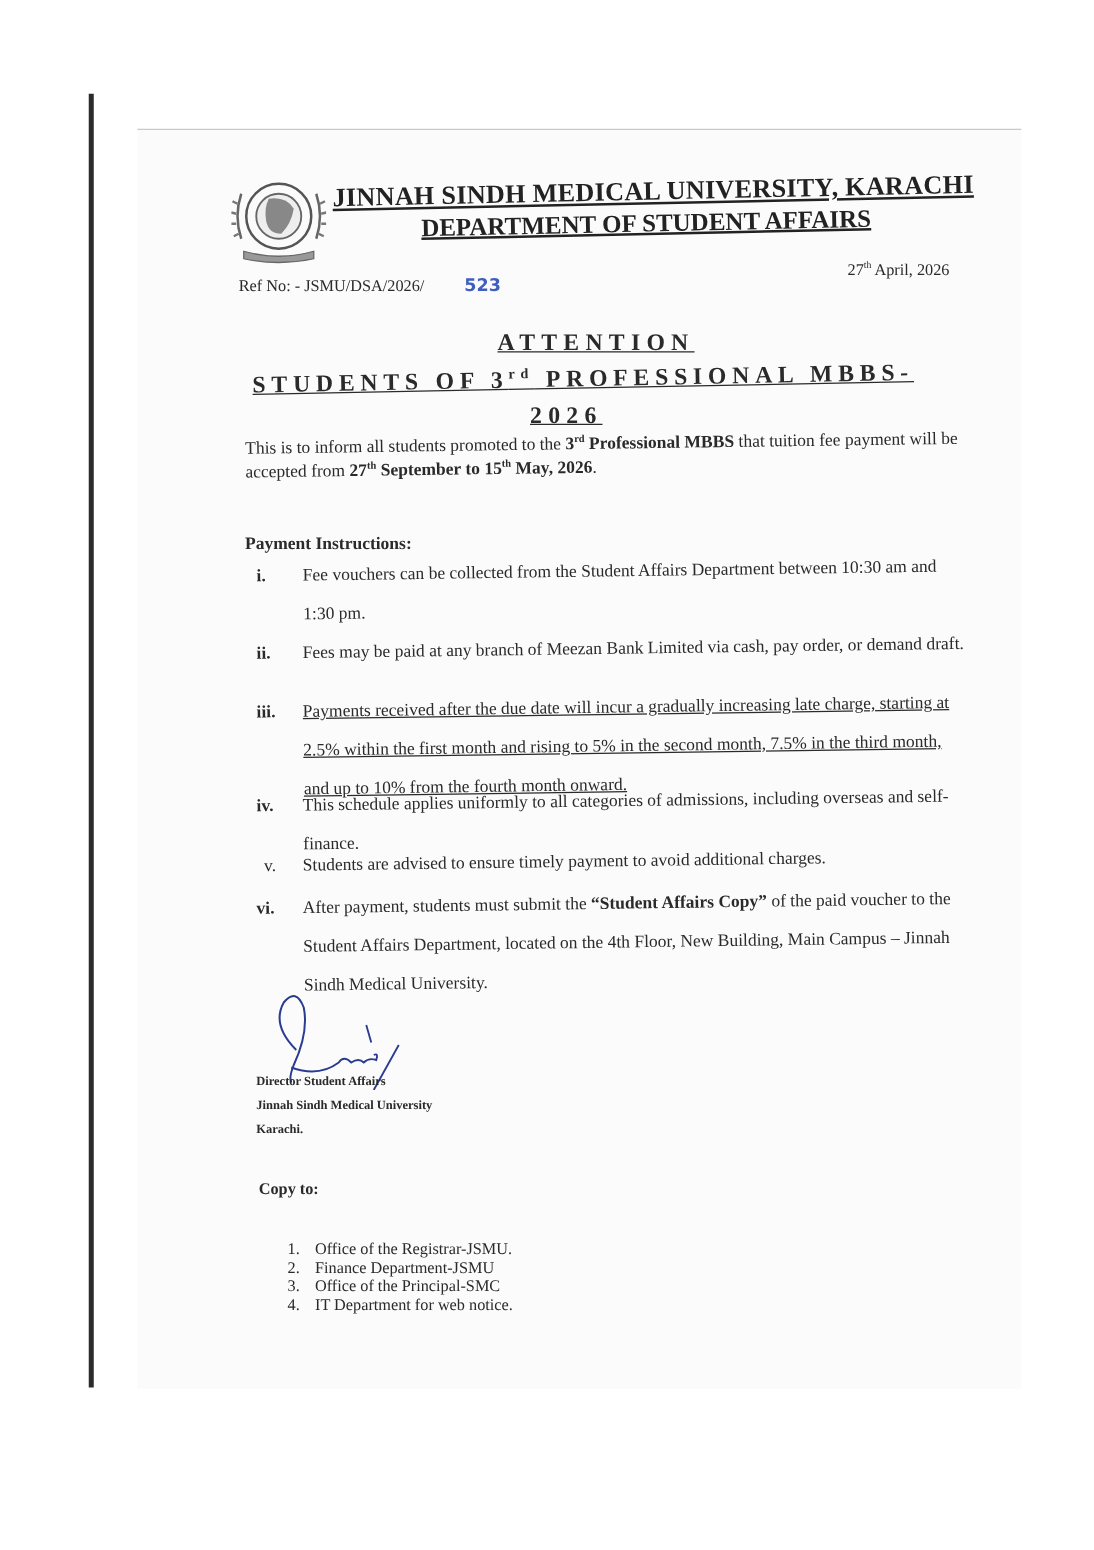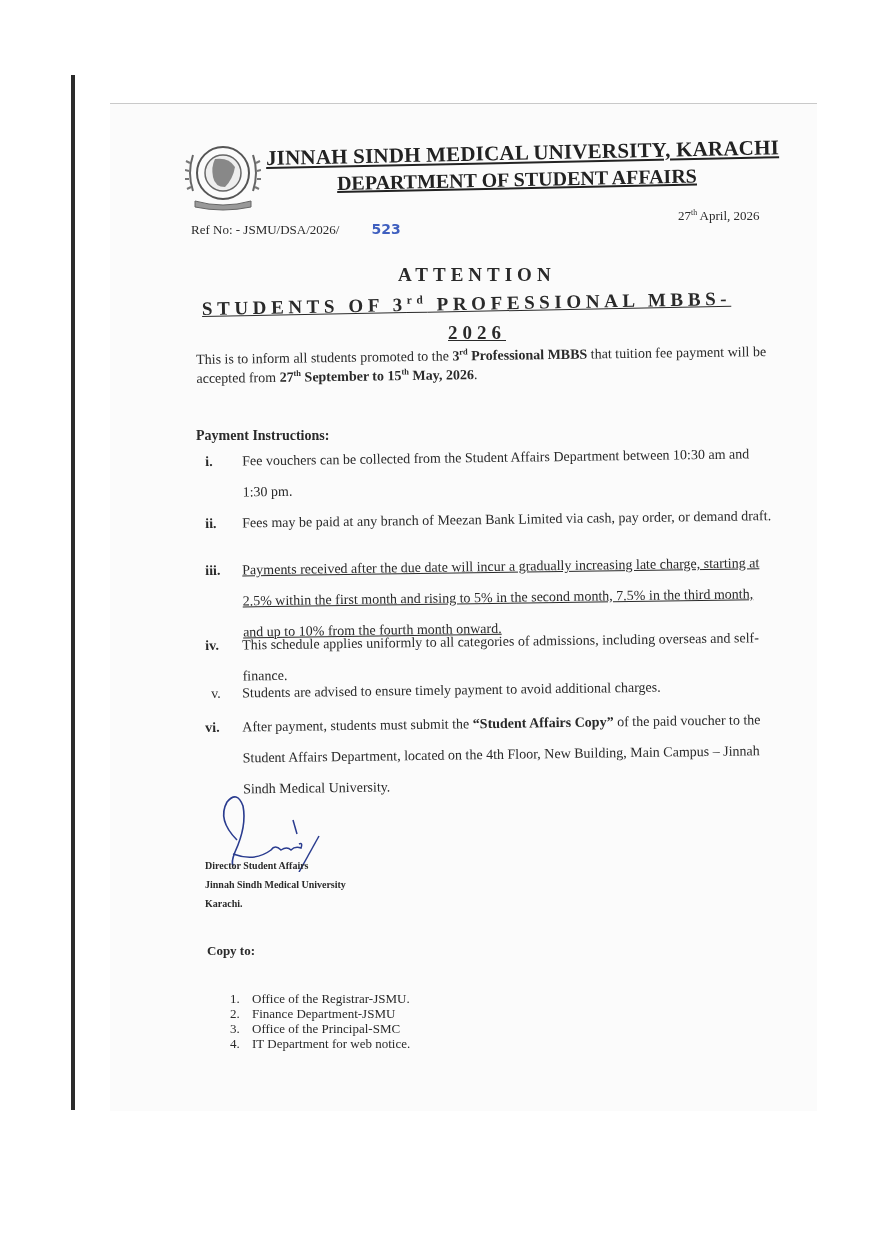--- a/index.html
+++ b/index.html
@@ -33,29 +33,29 @@
     transform: rotate(-1.2deg); transform-origin: left center; color: #222;
   }
   .ref { left: 191px; top: 221px; font-size: 13px; white-space: nowrap; }
   .ref-num { font-family: "DejaVu Sans", sans-serif; color: #3f5fbf; font-weight: bold; font-size: 14px; margin-left: 32px; }
   .date { left: 678px; top: 208px; font-size: 13px; white-space: nowrap; }
   sup { font-size: 0.6em; line-height: 0; }
 
   
   .attention {
     left: 398px; top: 264px; font-size: 19px; font-weight: bold;
-    letter-spacing: 5px; white-space: nowrap;
+    letter-spacing: 5px; text-decoration: underline; white-space: nowrap;
   }
   .students-title {
     left: 202px; top: 298px; font-size: 19px; font-weight: bold;
     letter-spacing: 4.6px; text-decoration: underline; white-space: nowrap;
     transform: rotate(-1.1deg); transform-origin: left center;
   }
   .year-title {
-    left: 448px; top: 322px; font-size: 19px; font-weight: bold;
+    left: 424px; top: 322px; font-size: 19px; font-weight: bold;
     letter-spacing: 5px; text-decoration: underline; white-space: nowrap;
   }
 
   .intro {
     left: 196px; top: 350px; width: 580px; font-size: 14px; line-height: 19px;
     transform: rotate(-0.8deg); transform-origin: left top;
   }
   .instr-heading { left: 196px; top: 428px; font-size: 14px; font-weight: bold; text-align: center; }
 
   .item { position: absolute; left: 205px; width: 570px; font-size: 14px; line-height: 31px;

